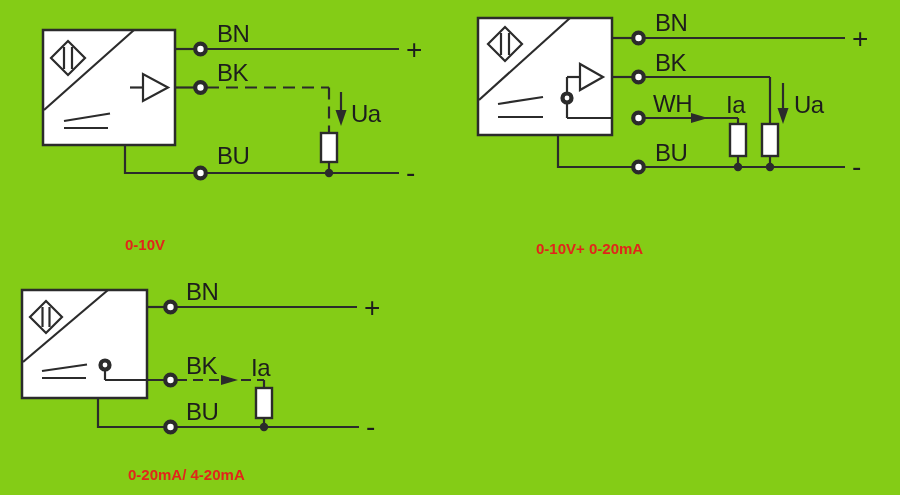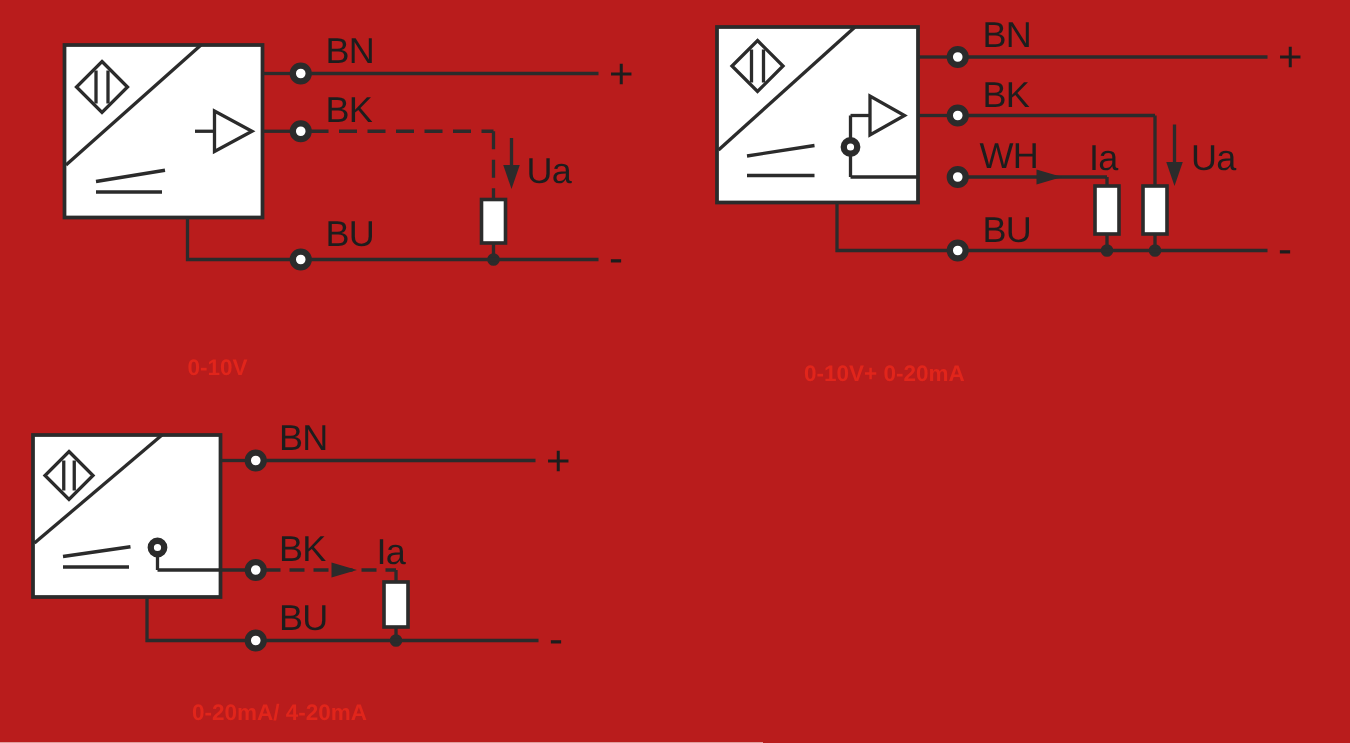--- a/index.html
+++ b/index.html
@@ -4,21 +4,21 @@
 <style>
   html, body {
     margin: 0; padding: 0;
     background: #ffffff;
     font-family: "Liberation Sans", sans-serif;
   }
   .canvas {
     position: relative;
     width: 900px;
     height: 495px;
-    background: #b91c1c;
+    background: #84cc16;
     overflow: hidden;
   }
   svg { display: block; }
   .wire   { stroke: #2b2b2b; stroke-width: 2.2; fill: none; stroke-linecap: butt; }
   .dashed { stroke-dasharray: 12 7; }
   .dashed-s { stroke-dasharray: 10 6; }
   .box    { stroke: #2b2b2b; stroke-width: 2.5; fill: #ffffff; }
   .sym    { stroke: #2b2b2b; stroke-width: 2.2; fill: none; }
   .res    { stroke: #2b2b2b; stroke-width: 2.4; fill: #ffffff; }
   .terminal { stroke: #2b2b2b; stroke-width: 4.2; fill: #ffffff; }

